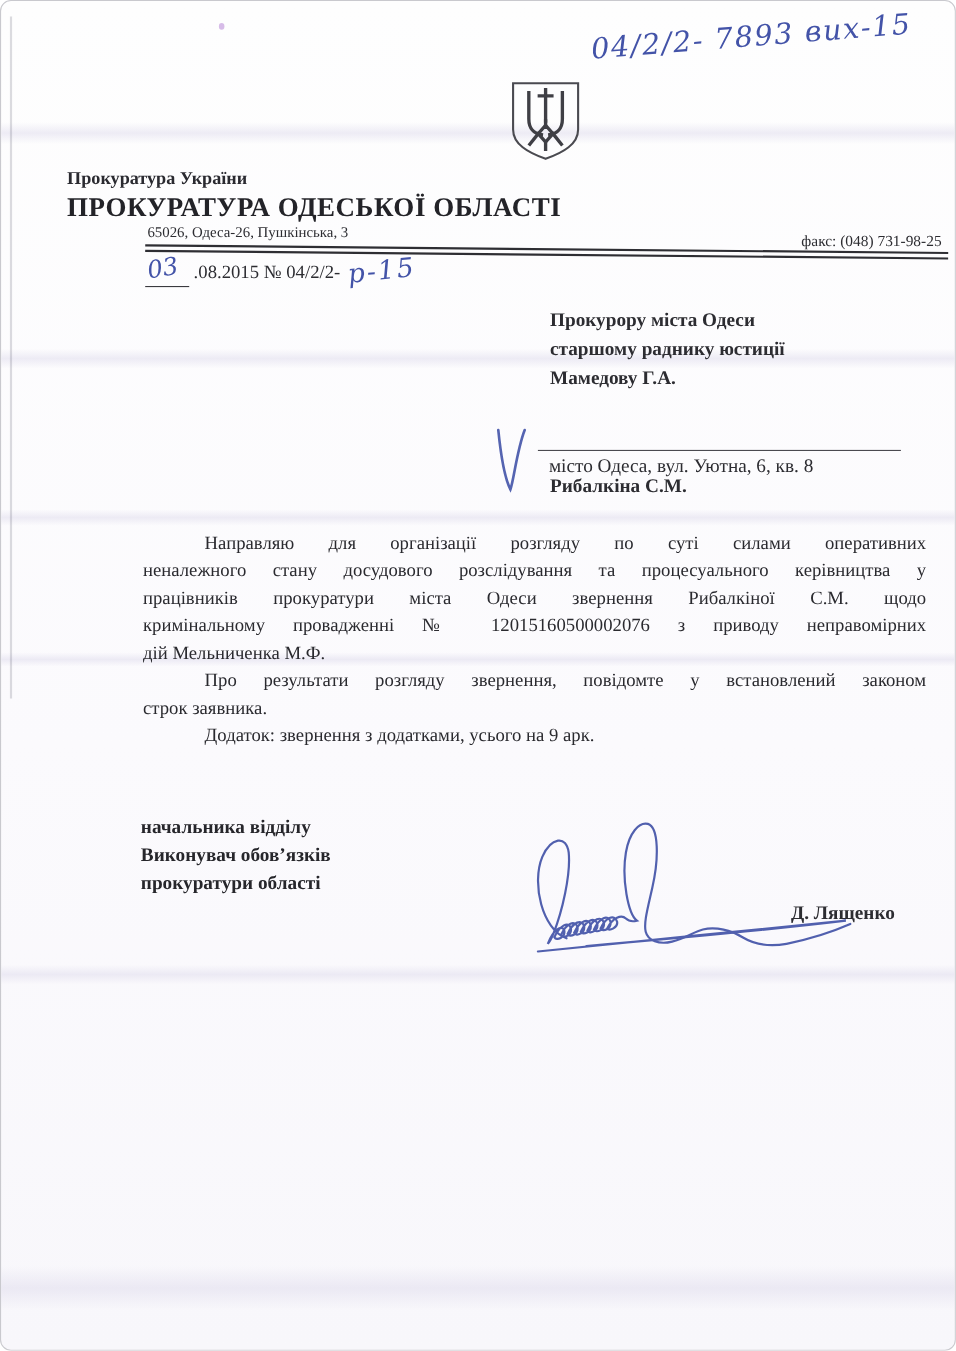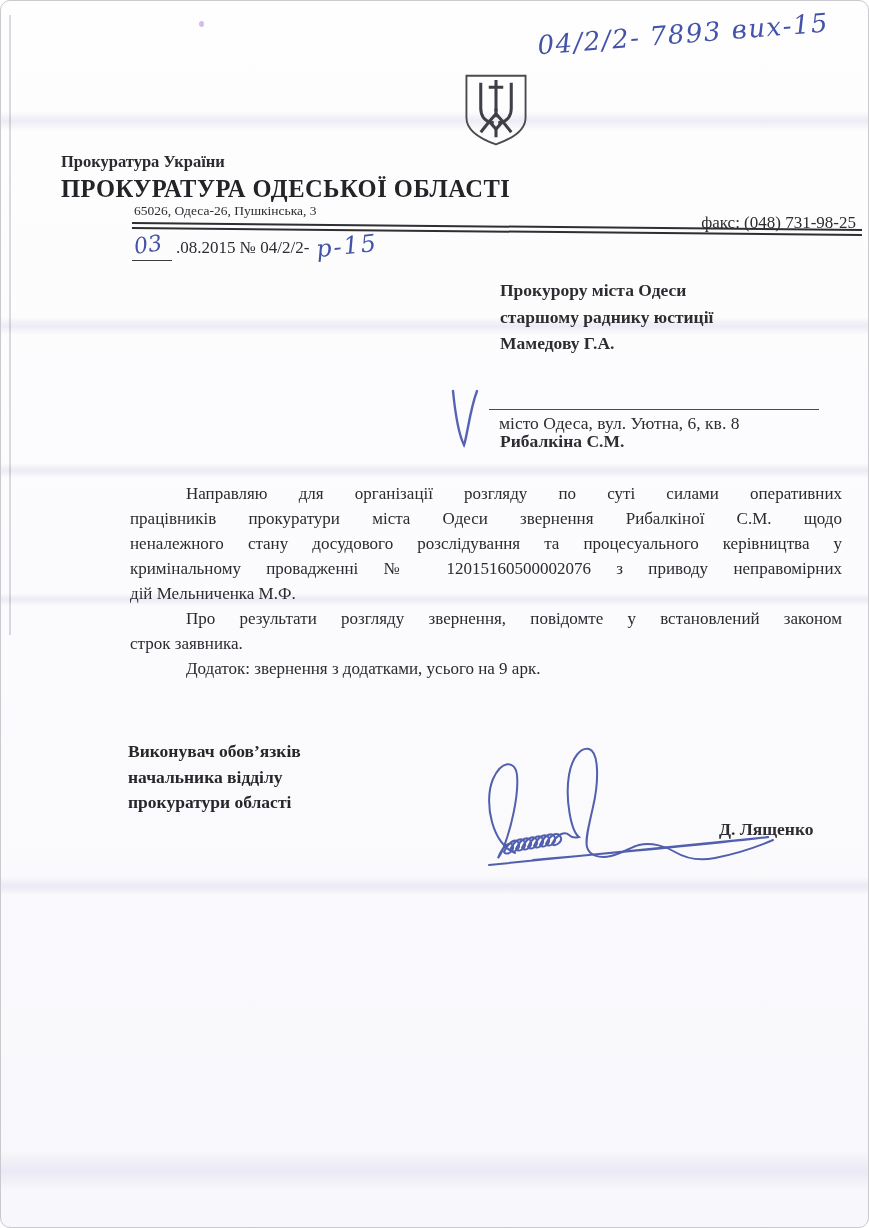--- a/index.html
+++ b/index.html
@@ -20,21 +20,21 @@
   .top-annotation{position:absolute; left:536px; top:16px; width:340px;
     font-size:26px; letter-spacing:1.5px; transform:rotate(-4.5deg); white-space:nowrap;}
 
   .emblem{position:absolute; left:454px; top:69px;}
 
   .header-center{position:absolute; left:60px; top:151px; width:760px; }
   .org-parent{font-weight:bold; font-size:16.5px; color:#2a2a30;}
   .org-title{font-weight:bold; font-size:24.5px; letter-spacing:.5px; margin-top:3px; color:#232328;}
 
   .org-address{position:absolute; left:133px; top:202px; font-size:13.5px;}
-  .org-fax{position:absolute; right:12px; top:212px; font-size:17px;}
+  .org-fax{position:absolute; right:12px; top:212px; font-size:14px;}
 
   .rule-double{position:absolute; left:131px; top:221px; width:730px; height:3px;
     border-top:2px solid #2e2e33; border-bottom:2px solid #2e2e33;
     transform:rotate(0.55deg); transform-origin:left center;}
 
   .dateline{position:absolute; left:131px; top:233px; width:320px; height:40px;}
   .date-day{position:absolute; left:2px; top:-2px; font-size:22px; transform:rotate(-9deg);}
   .date-underline{position:absolute; left:0; top:26px; width:40px; border-top:1.6px solid #3a3a3f;}
   .date-printed{position:absolute; left:44px; top:4px; font-size:17px;}
   .date-suffix{position:absolute; left:184px; top:-2px; font-size:24px; transform:rotate(-6deg); letter-spacing:2px;}
@@ -112,32 +112,32 @@
 
   <svg class="checkmark" width="34" height="68" viewBox="0 0 34 68">
     <path d="M6,6 C8,26 12,50 17,60 C20,52 23,24 30,6" fill="none" stroke="#4353a8" stroke-width="2.4" stroke-linecap="round" opacity=".9"></path>
   </svg>
   <div class="applicant-name">Рибалкіна С.М.</div>
   <div class="applicant-underline"></div>
   <div class="applicant-address">місто Одеса, вул. Уютна, 6, кв. 8</div>
 
   <div class="body-text">
     <div class="jline indent">Направляю для організації розгляду по суті силами оперативних</div>
+    <div class="jline">неналежного стану досудового розслідування та процесуального керівництва у</div>
     <div class="jline">працівників прокуратури міста Одеси звернення Рибалкіної С.М. щодо</div>
-    <div class="jline">неналежного стану досудового розслідування та процесуального керівництва у</div>
     <div class="jline">кримінальному провадженні № 12015160500002076 з приводу неправомірних</div>
     <div class="jline last">дій Мельниченка М.Ф.</div>
     <div class="jline indent">Про результати розгляду звернення, повідомте у встановлений законом</div>
     <div class="jline last">строк заявника.</div>
     <div class="attachment">Додаток: звернення з додатками, усього на 9 арк.</div>
   </div>
 
   <div class="sig-block">
+    <div>начальника відділу</div>
     <div>Виконувач обов’язків</div>
-    <div>начальника відділу</div>
     <div>прокуратури області</div>
   </div>
 
   <svg class="signature-svg" width="344" height="132" viewBox="0 0 344 132">
     <g fill="none" stroke="#4353a8" stroke-width="2" stroke-linecap="round" opacity=".92">
       <path d="M62,116 C40,108 30,66 40,42 C48,24 62,22 64,38 C66,58 58,92 50,112 C48,117 46,120 45,121
                C50,108 58,103 60,109 C61,115 53,119 51,115
                C56,104 64,100 66,107 C67,113 59,117 57,113
                C62,102 70,99 72,106 C73,112 65,116 63,112
                C68,101 76,98 78,105 C79,111 71,115 69,111

